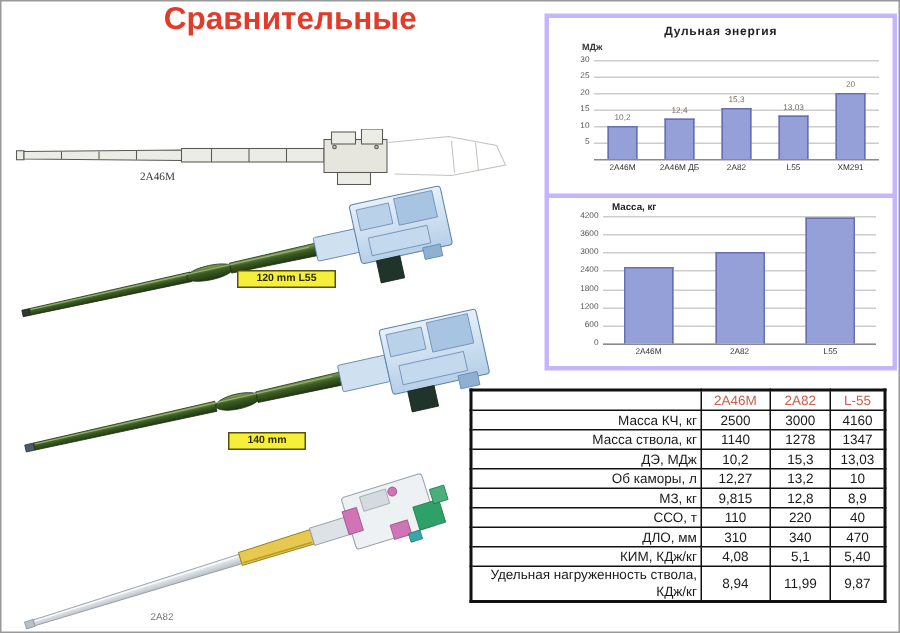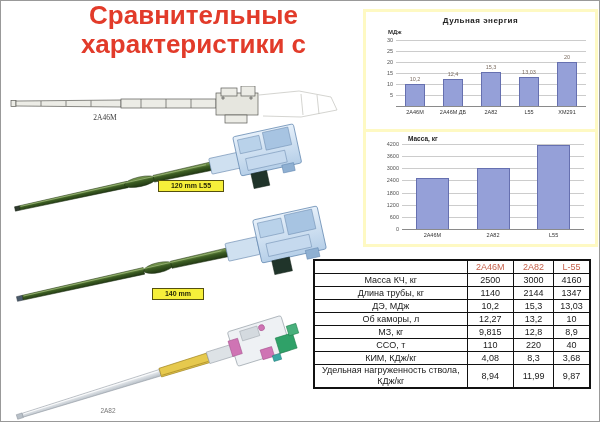--- a/index.html
+++ b/index.html
@@ -3,25 +3,25 @@
 <meta charset="utf-8">
 <style>
   html,body{margin:0;padding:0;background:#888;}
   .slide{
     position:relative;width:600px;height:422px;background:#ffffff;
     font-family:"Liberation Sans",sans-serif;overflow:hidden;
     border:1px solid #999;box-sizing:border-box;
   }
   .title{
     position:absolute;left:65px;top:0px;width:255px;
-    font-size:26px;font-weight:bold;color:#e23b2a;
+    font-size:21px;font-weight:bold;color:#e23b2a;
     text-align:center;line-height:1.13;
   }
   
-  .chart-panel{position:absolute;left:362px;top:8px;width:235px;height:238px;background:#fef9c3;}
+  .chart-panel{position:absolute;left:362px;top:8px;width:235px;height:238px;background:#c4b5fd;}
   .chart{position:absolute;background:#ffffff;overflow:hidden;}
   #chart1{left:3px;top:3px;width:229px;height:117px;}
   #chart2{left:3px;top:123px;width:229px;height:112px;}
   .c-title{position:absolute;font-weight:bold;color:#222;}
   #c1-title{left:0;top:4px;width:100%;text-align:center;font-size:8px;letter-spacing:.5px;}
   #c1-ylabel{position:absolute;left:22px;top:17px;font-size:6px;font-weight:bold;color:#333;}
   #c2-title{left:42px;top:3px;font-size:6.5px;}
   .gridline{position:absolute;height:1px;background:#cccccc;}
   .baseline{position:absolute;height:1px;background:#8a8a8a;}
   .tick{position:absolute;font-size:5.5px;color:#555;text-align:right;line-height:6px;}
@@ -32,41 +32,41 @@
   #spec-table{
     position:absolute;left:312px;top:258px;width:278px;
     border-collapse:collapse;border:2px solid #111;
     font-size:9px;color:#1a1a1a;table-layout:fixed;
   }
   #spec-table td,#spec-table th{
     border:1px solid #111;padding:0 2px;line-height:11px;height:12px;
     overflow:hidden;
   }
   #spec-table th{font-weight:normal;color:#c6604a;text-align:center;}
-  #spec-table td.lbl{text-align:center;}
+  #spec-table td.lbl{text-align:right;}
   #spec-table td.val{text-align:center;}
   col.c-lbl{width:152px;} col.c-1{width:46px;} col.c-2{width:40px;} col.c-3{width:36px;}
   
   .tag{
     position:absolute;background:#f6ef3a;border:1px solid #55500e;color:#2a2a08;
     font-size:7px;font-weight:bold;text-align:center;line-height:10px;height:10px;
     z-index:5;white-space:nowrap;
   }
   #tag-120{left:157px;top:179px;width:64px;}
   #tag-140{left:151px;top:287px;width:50px;}
   #guns-svg{position:absolute;left:0;top:85px;}
 </style>
 </head>
 <body>
 
 <div class="slide">
 
   <div class="title">
     <span>Сравнительные</span><br>
-    <span>характеристики с</span><br>
+    <br>
   </div>
 
   <svg id="guns-svg" width="345" height="337" viewBox="0 0 345 337">
     <defs>
       <linearGradient id="greenBarrel" x1="0" y1="0" x2="0" y2="1">
         <stop offset="0" stop-color="#86a65a"></stop>
         <stop offset="0.45" stop-color="#3b5c22"></stop>
         <stop offset="1" stop-color="#1f3512"></stop>
       </linearGradient>
       <linearGradient id="greyBarrel" x1="0" y1="0" x2="0" y2="1">
@@ -231,23 +231,23 @@
           <th>2А82</th>
           <th>L-55</th>
         </tr>
         <tr>
           <td class="lbl">Масса КЧ, кг</td>
           <td class="val">2500</td>
           <td class="val">3000</td>
           <td class="val">4160</td>
         </tr>
         <tr>
-          <td class="lbl">Длина трубы, кг</td>
+          <td class="lbl">Масса ствола, кг</td>
           <td class="val">1140</td>
-          <td class="val">2144</td>
+          <td class="val">1278</td>
           <td class="val">1347</td>
         </tr>
         <tr>
           <td class="lbl">ДЭ, МДж</td>
           <td class="val">10,2</td>
           <td class="val">15,3</td>
           <td class="val">13,03</td>
         </tr>
         <tr>
           <td class="lbl">Об каморы, л</td>
@@ -261,24 +261,30 @@
           <td class="val">12,8</td>
           <td class="val">8,9</td>
         </tr>
         <tr>
           <td class="lbl">ССО, т</td>
           <td class="val">110</td>
           <td class="val">220</td>
           <td class="val">40</td>
         </tr>
         <tr>
+          <td class="lbl">ДЛО, мм</td>
+          <td class="val">310</td>
+          <td class="val">340</td>
+          <td class="val">470</td>
+        </tr>
+        <tr>
           <td class="lbl">КИМ, КДж/кг</td>
           <td class="val">4,08</td>
-          <td class="val">8,3</td>
-          <td class="val">3,68</td>
+          <td class="val">5,1</td>
+          <td class="val">5,40</td>
         </tr>
         <tr>
           <td class="lbl">Удельная нагруженность ствола, КДж/кг</td>
           <td class="val">8,94</td>
           <td class="val">11,99</td>
           <td class="val">9,87</td>
         </tr>
       </tbody>
   </table>
 

